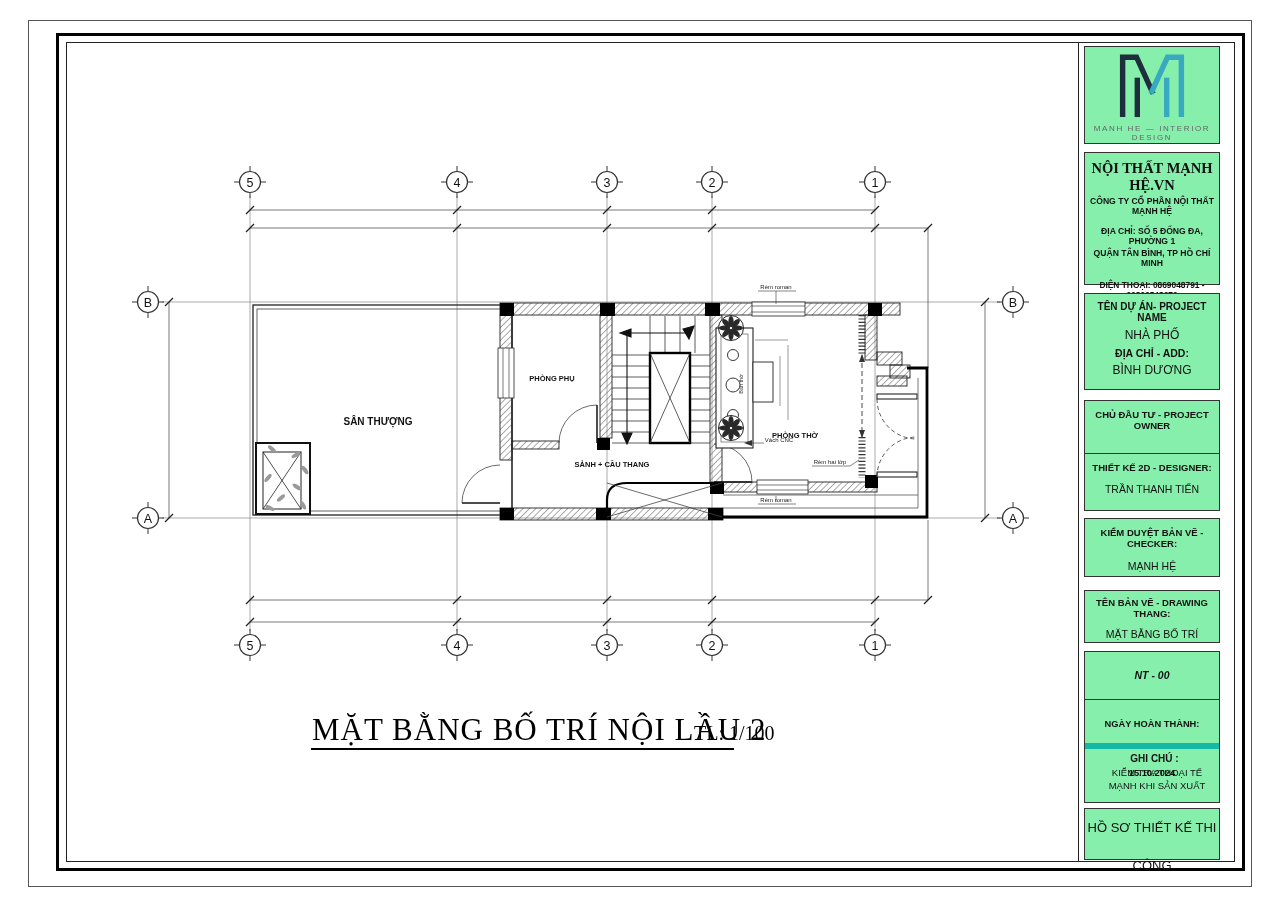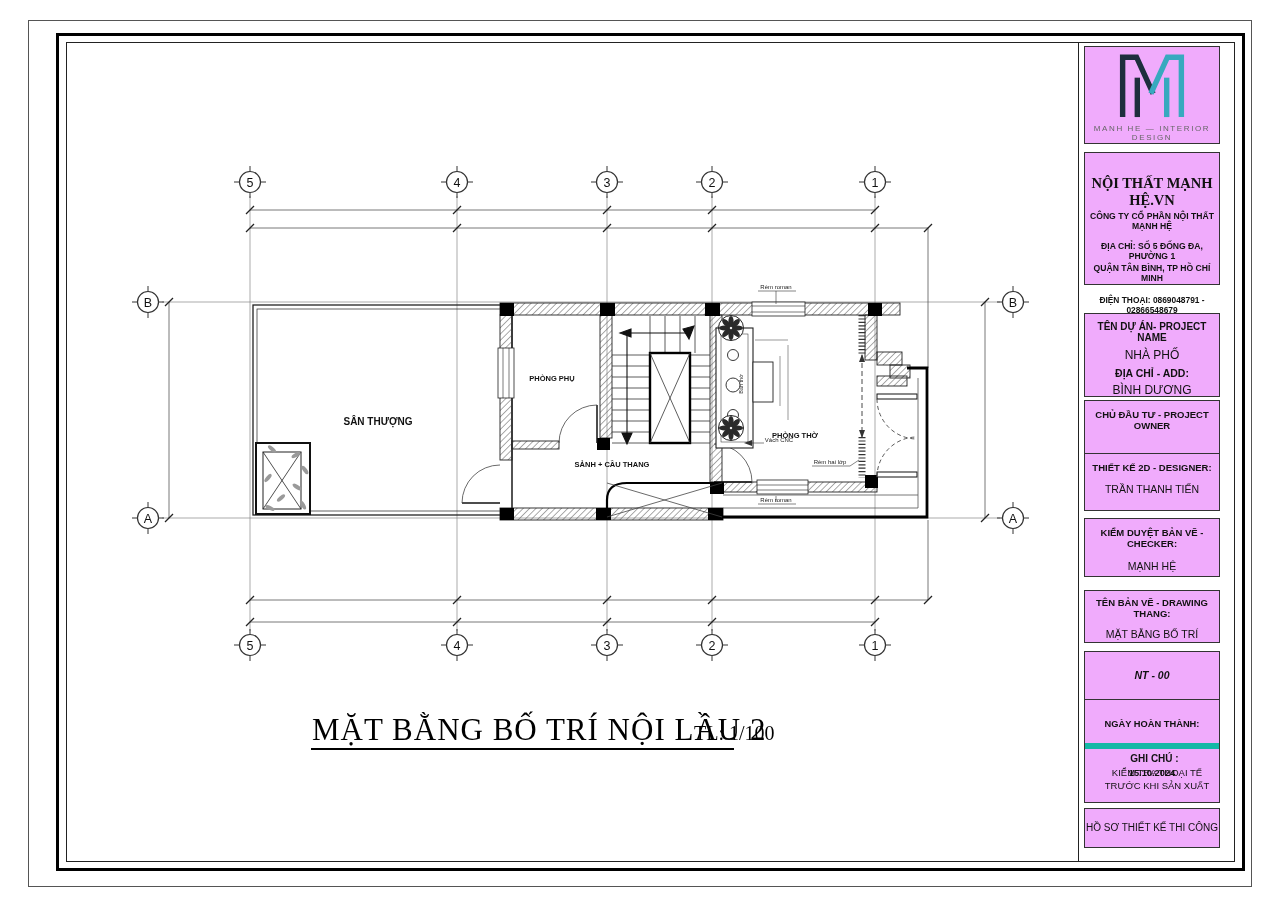--- a/index.html
+++ b/index.html
@@ -3,21 +3,21 @@
 <meta charset="utf-8">
 <style>
   html,body{margin:0;padding:0;background:#fff;}
   body{width:1280px;height:905px;position:relative;font-family:"Liberation Sans",sans-serif;color:#111;overflow:hidden;}
   .frame{position:absolute;box-sizing:border-box;}
   #frame-outer{left:28px;top:20px;width:1224px;height:867px;border:1.5px solid #555;}
   #frame-thick{left:56px;top:33px;width:1189px;height:838px;border:3px solid #000;}
   #frame-inner{left:66px;top:42px;width:1169px;height:820px;border:1px solid #222;}
   #tb-divider{position:absolute;left:1078px;top:42px;width:1px;height:820px;background:#222;}
   #titleblock{position:absolute;left:1082px;top:42px;width:140px;height:820px;}
-  .tb-box{position:absolute;left:2px;width:136px;border:1px solid #333;box-sizing:border-box;text-align:center;background:#f0abfc;}
+  .tb-box{position:absolute;left:2px;width:136px;border:1px solid #333;box-sizing:border-box;text-align:center;background:#86efac;}
   .tb-label{font-weight:bold;font-size:9.5px;}
   .tb-value{font-size:10.5px;}
   .lh0{line-height:1.25;}
   #plan-svg{position:absolute;left:66px;top:42px;}
   .leftal{text-align:left;padding-left:6px;}
 </style>
 </head>
 <body>
 
 <div id="frame-outer" class="frame"></div>
@@ -340,30 +340,30 @@
         <path d="M6,82 L6,8 L24,8 L44,52" stroke="#1e2e3d" stroke-width="7"></path>
         <path d="M25,82 L25,38" stroke="#1e2e3d" stroke-width="7"></path>
         <path d="M82,82 L82,8 L64,8 L44,52" stroke="#38a9bf" stroke-width="7"></path>
         <path d="M63,82 L63,38" stroke="#38a9bf" stroke-width="7"></path>
       </g>
     </svg>
     <div style="font-size:8px;letter-spacing:1.6px;color:#666;margin-top:1px;">MANH HE — INTERIOR DESIGN</div>
   </div>
 
   <div class="tb-box" style="top:110px;height:133px;">
-    <div style="font-family:'Liberation Serif',serif;font-weight:bold;font-size:14.5px;margin-top:22px;">NỘI THẤT MẠNH HỆ.VN</div>
+    <div style="font-family:'Liberation Serif',serif;font-weight:bold;font-size:14.5px;margin-top:7px;">NỘI THẤT MẠNH HỆ.VN</div>
     <div style="font-weight:bold;font-size:8.6px;margin-top:2px;">CÔNG TY CỔ PHẦN NỘI THẤT MẠNH HỆ</div>
     <div style="font-weight:bold;font-size:8.6px;margin-top:10px;">ĐỊA CHỈ: SỐ 5 ĐỐNG ĐA, PHƯỜNG 1</div>
     <div style="font-weight:bold;font-size:8.6px;margin-top:2px;">QUẬN TÂN BÌNH, TP HỒ CHÍ MINH</div>
     <div style="font-weight:bold;font-size:8.4px;margin-top:12px;">ĐIỆN THOẠI: 0869048791  -  02866548679</div>
     <div class="leftal" style="font-weight:bold;font-size:8px;margin-top:10px;">WEBSITE:NOITHATMANHHE.VN</div>
     <div class="leftal" style="font-weight:bold;font-size:8px;margin-top:1px;">EMAIL: TUVAN@NOITHATMANHHE.VN</div>
   </div>
 
-  <div class="tb-box" style="top:251px;height:84px;margin-top:20px;">
+  <div class="tb-box" style="top:251px;height:97px;">
     <div class="tb-label" style="margin-top:7px;font-size:10px;">TÊN DỰ ÁN- PROJECT NAME</div>
     <div class="tb-value" style="margin-top:5px;font-size:12px;">NHÀ PHỐ</div>
     <div class="tb-label" style="margin-top:5px;font-size:10.5px;">ĐỊA CHỈ - ADD:</div>
     <div class="tb-value" style="margin-top:4px;font-size:12px;">BÌNH DƯƠNG</div>
   </div>
 
   <div class="tb-box" style="top:358px;height:58px;">
     <div class="tb-label" style="margin-top:8px;">CHỦ ĐẦU TƯ - PROJECT OWNER</div>
   </div>
 
@@ -381,18 +381,18 @@
     <div class="tb-label" style="margin-top:6px;">TÊN BẢN VẼ - DRAWING THANG:</div>
     <div class="tb-value" style="margin-top:9px;">MẶT BẰNG BỐ TRÍ</div>
   </div>
 
   <div class="tb-box" style="top:609px;height:152px;">
     <div style="height:47px;line-height:47px;font-weight:bold;font-size:10.5px;font-style:italic;">NT - 00</div>
     <div style="height:43px;line-height:49px;font-weight:bold;font-size:9.3px;border-top:1px solid #333;">NGÀY HOÀN THÀNH: 15.10.2024</div>
     <div style="border-top:6px solid #14b8a6;text-align:center;">
       <div style="font-weight:bold;font-size:10px;padding:4px 0 0 5px;">GHI CHÚ :</div>
       <div style="font-size:9.5px;padding:3px 0 0 10px;" class="lh0">KIỂM TRA THOẠI TẾ</div>
-      <div style="font-size:9.5px;padding:1px 0 0 10px;" class="lh0">TRƯỚC KHI SẢN XUẤT</div>
+      <div style="font-size:9.5px;padding:1px 0 0 10px;" class="lh0">MẠNH KHI SẢN XUẤT</div>
     </div>
   </div>
 
-  <div class="tb-box" style="top:766px;height:40px;line-height:38px;font-size:10px;">HỒ SƠ THIẾT KẾ THI CÔNG</div>
+  <div class="tb-box" style="top:766px;height:52px;line-height:38px;font-size:13px;">HỒ SƠ THIẾT KẾ THI CÔNG</div>
 </div>
 
 </body></html>

